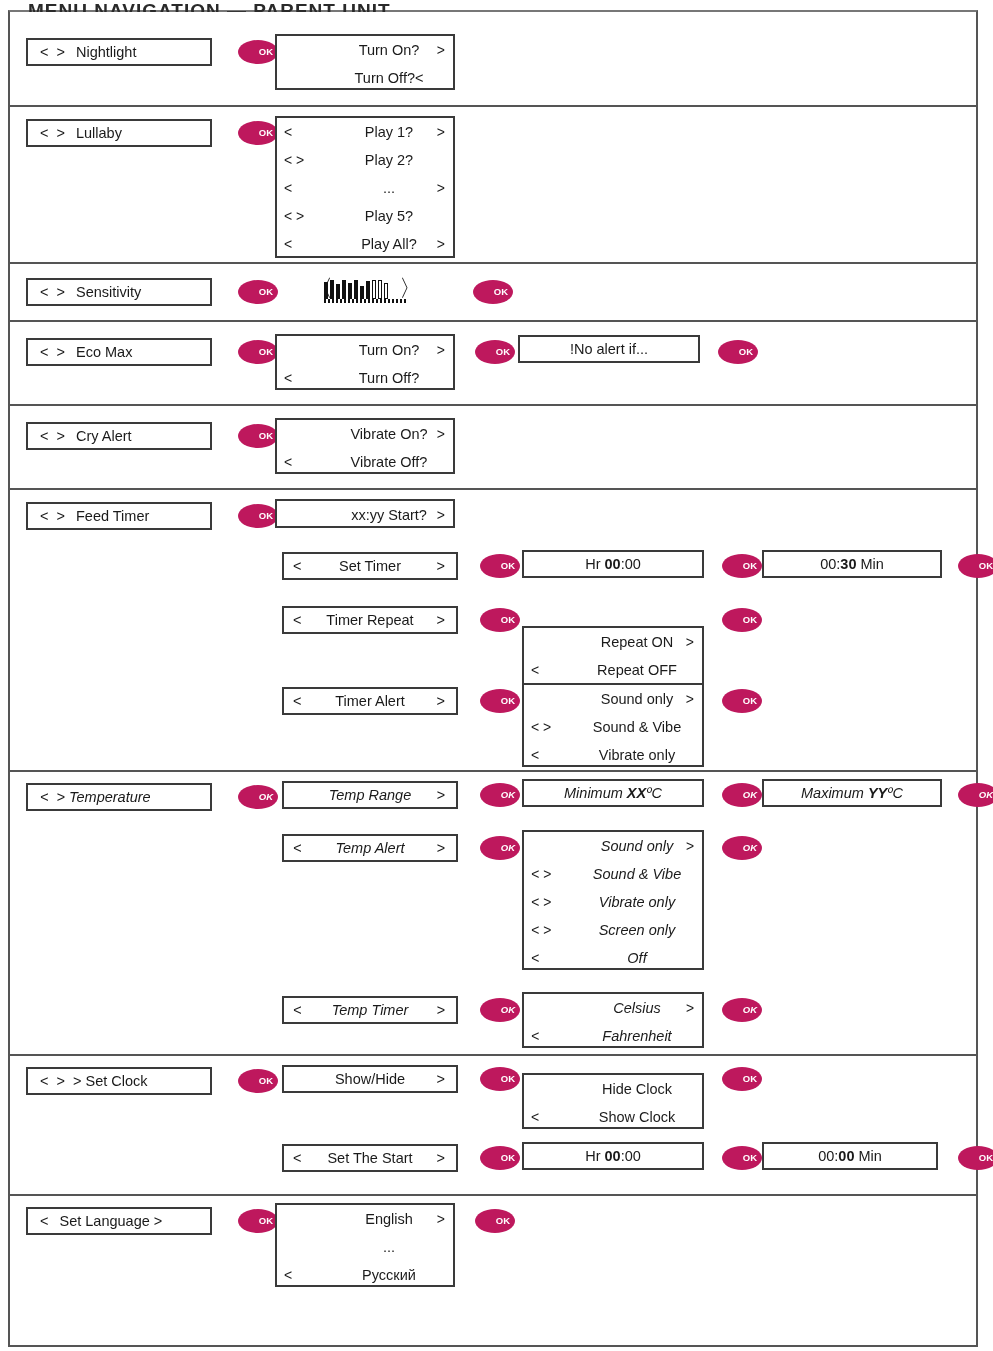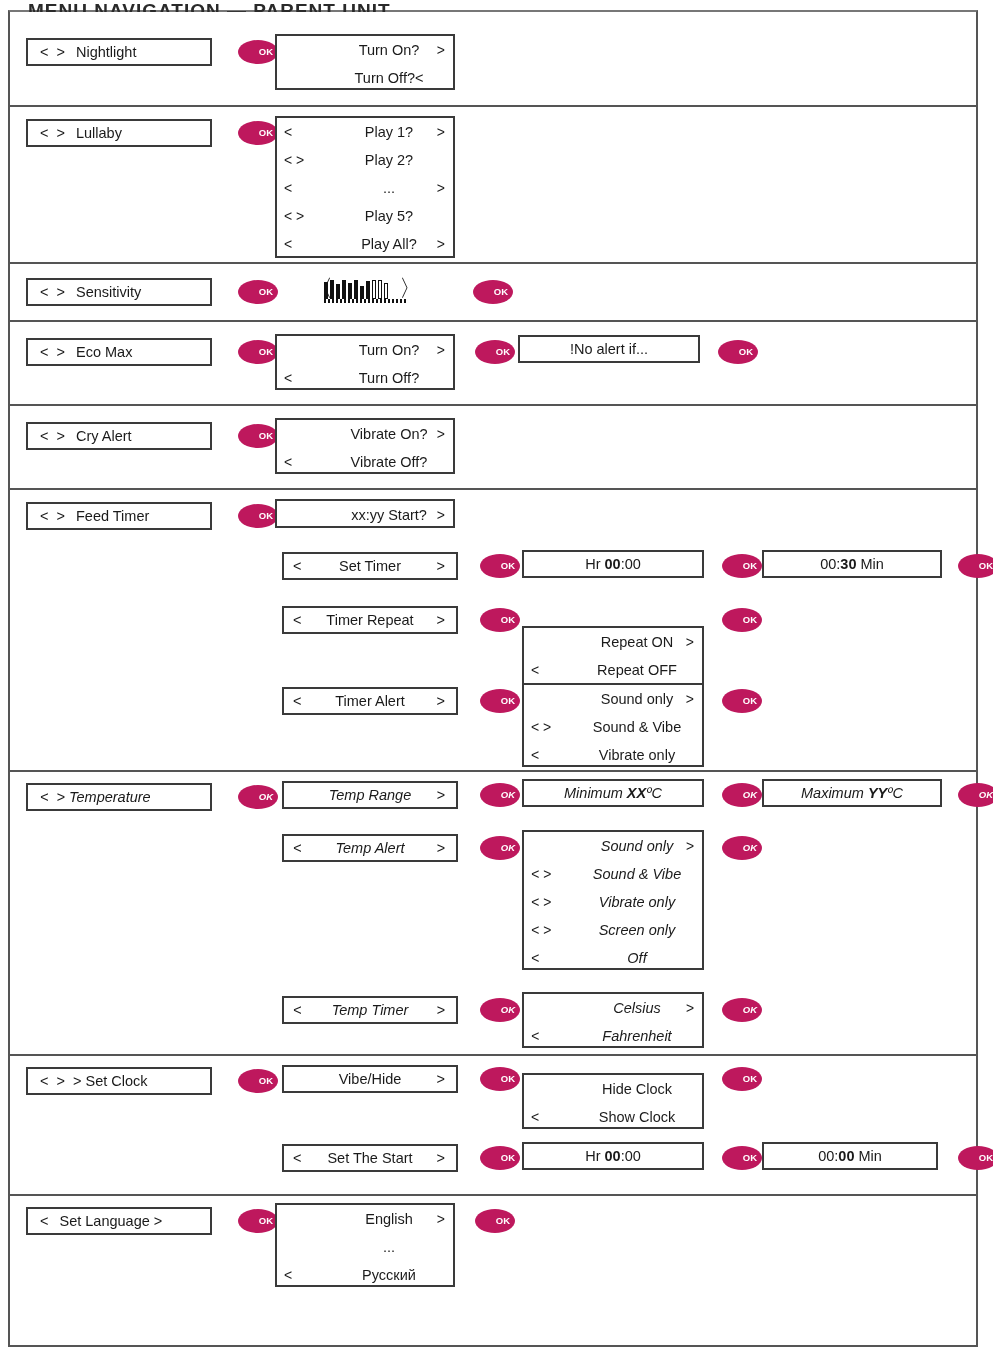--- a/index.html
+++ b/index.html
@@ -469,21 +469,21 @@
     </div>
 
     <div class="section" style="height:140px;">
       <div class="menu-box" style="left:16px; top:11px; width:186px;">
         <span class="arw tight">&lt; &gt; &gt;</span><span class="lbl">Set Clock</span>
       </div>
       <div class="ok" style="left:228px; top:13px;">OK</div>
 
       <div class="sub-box" style="left:272px; top:9px; width:176px;">
         <span class="la"></span>
-        <span>Vibe/Hide</span>
+        <span>Show/Hide</span>
         <span class="ra">&gt;</span>
       </div>
       <div class="ok" style="left:470px; top:11px;">OK</div>
       <div class="lcd" style="left:512px; top:17px; width:182px; height:56px;">
         <div class="line">
           <span class="lt"></span>
           <span class="ctr" style="display:block;">Hide Clock</span>
           <span class="rt"></span>
         </div>
         <div class="line">

